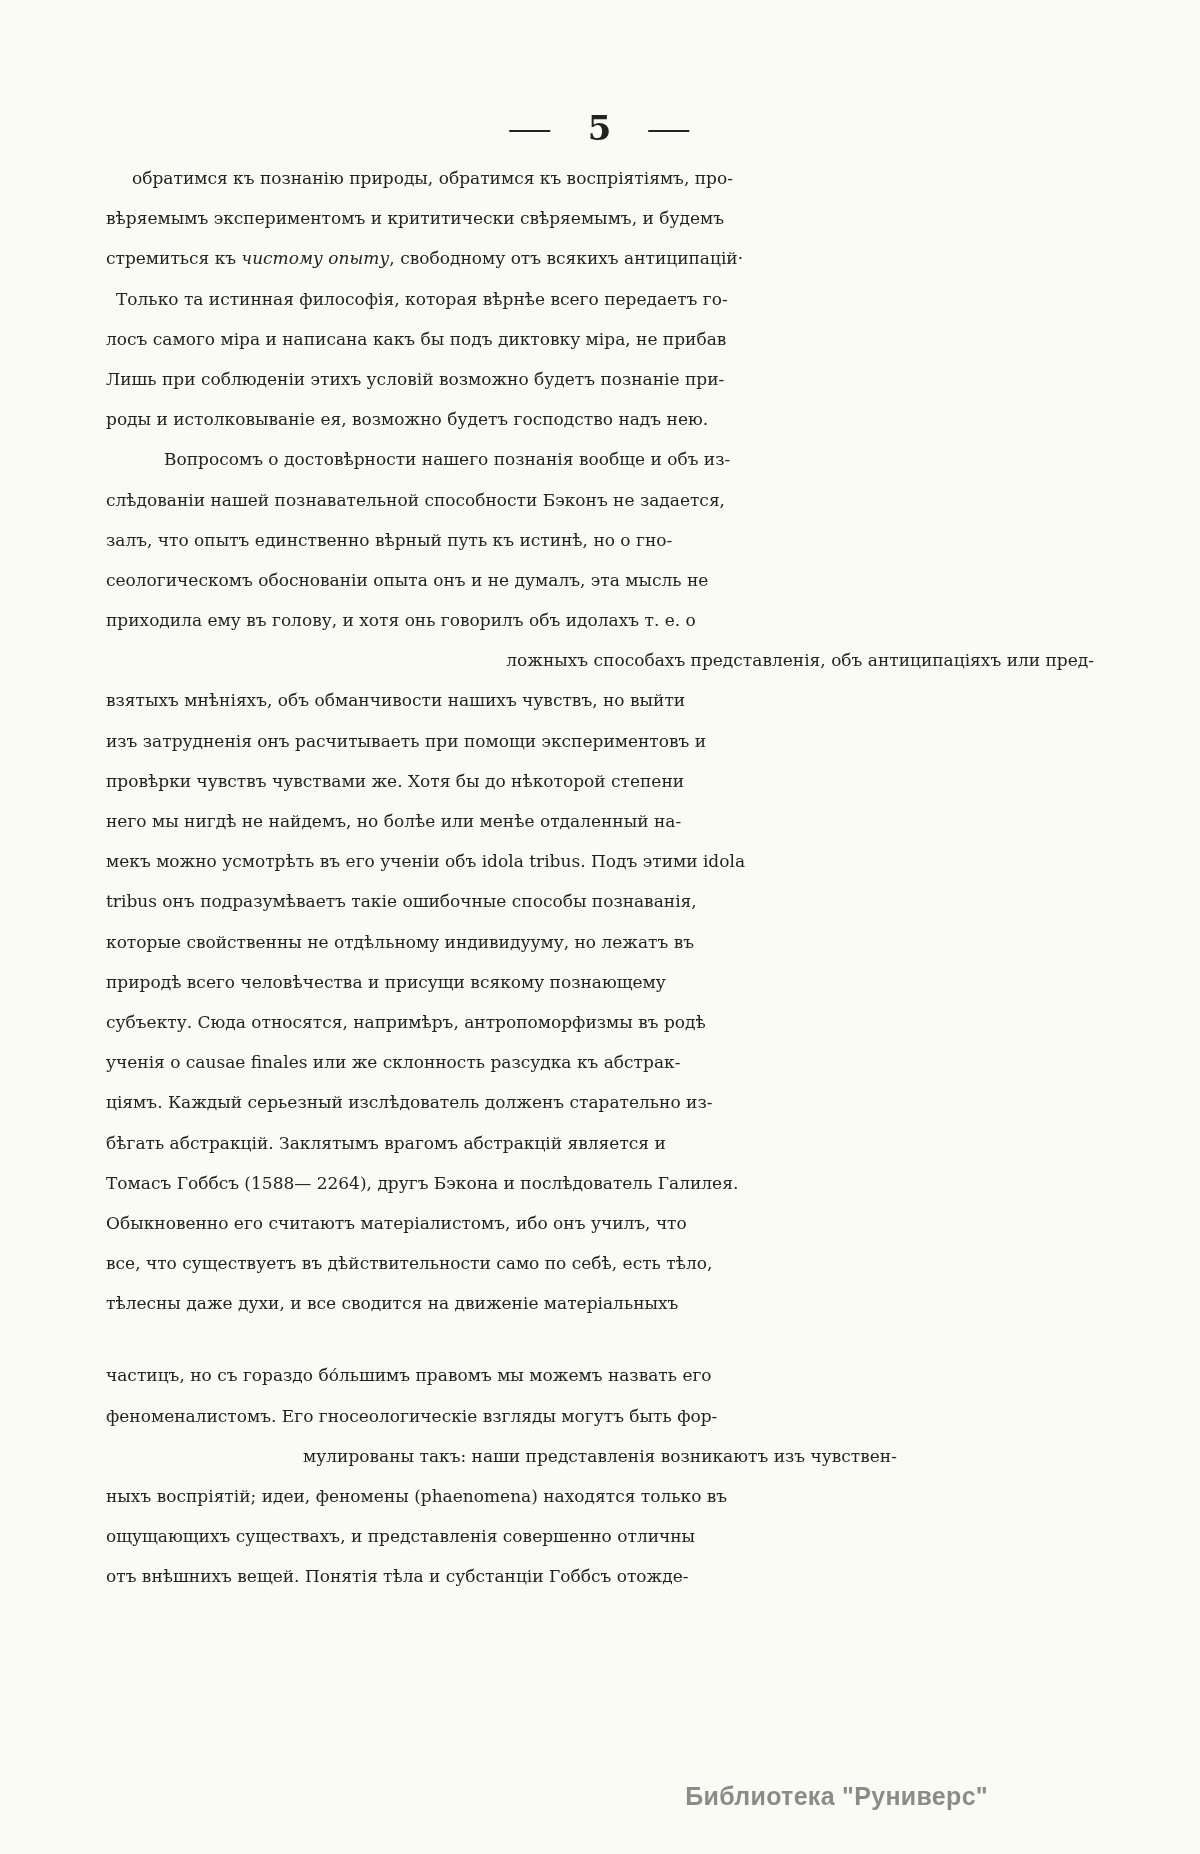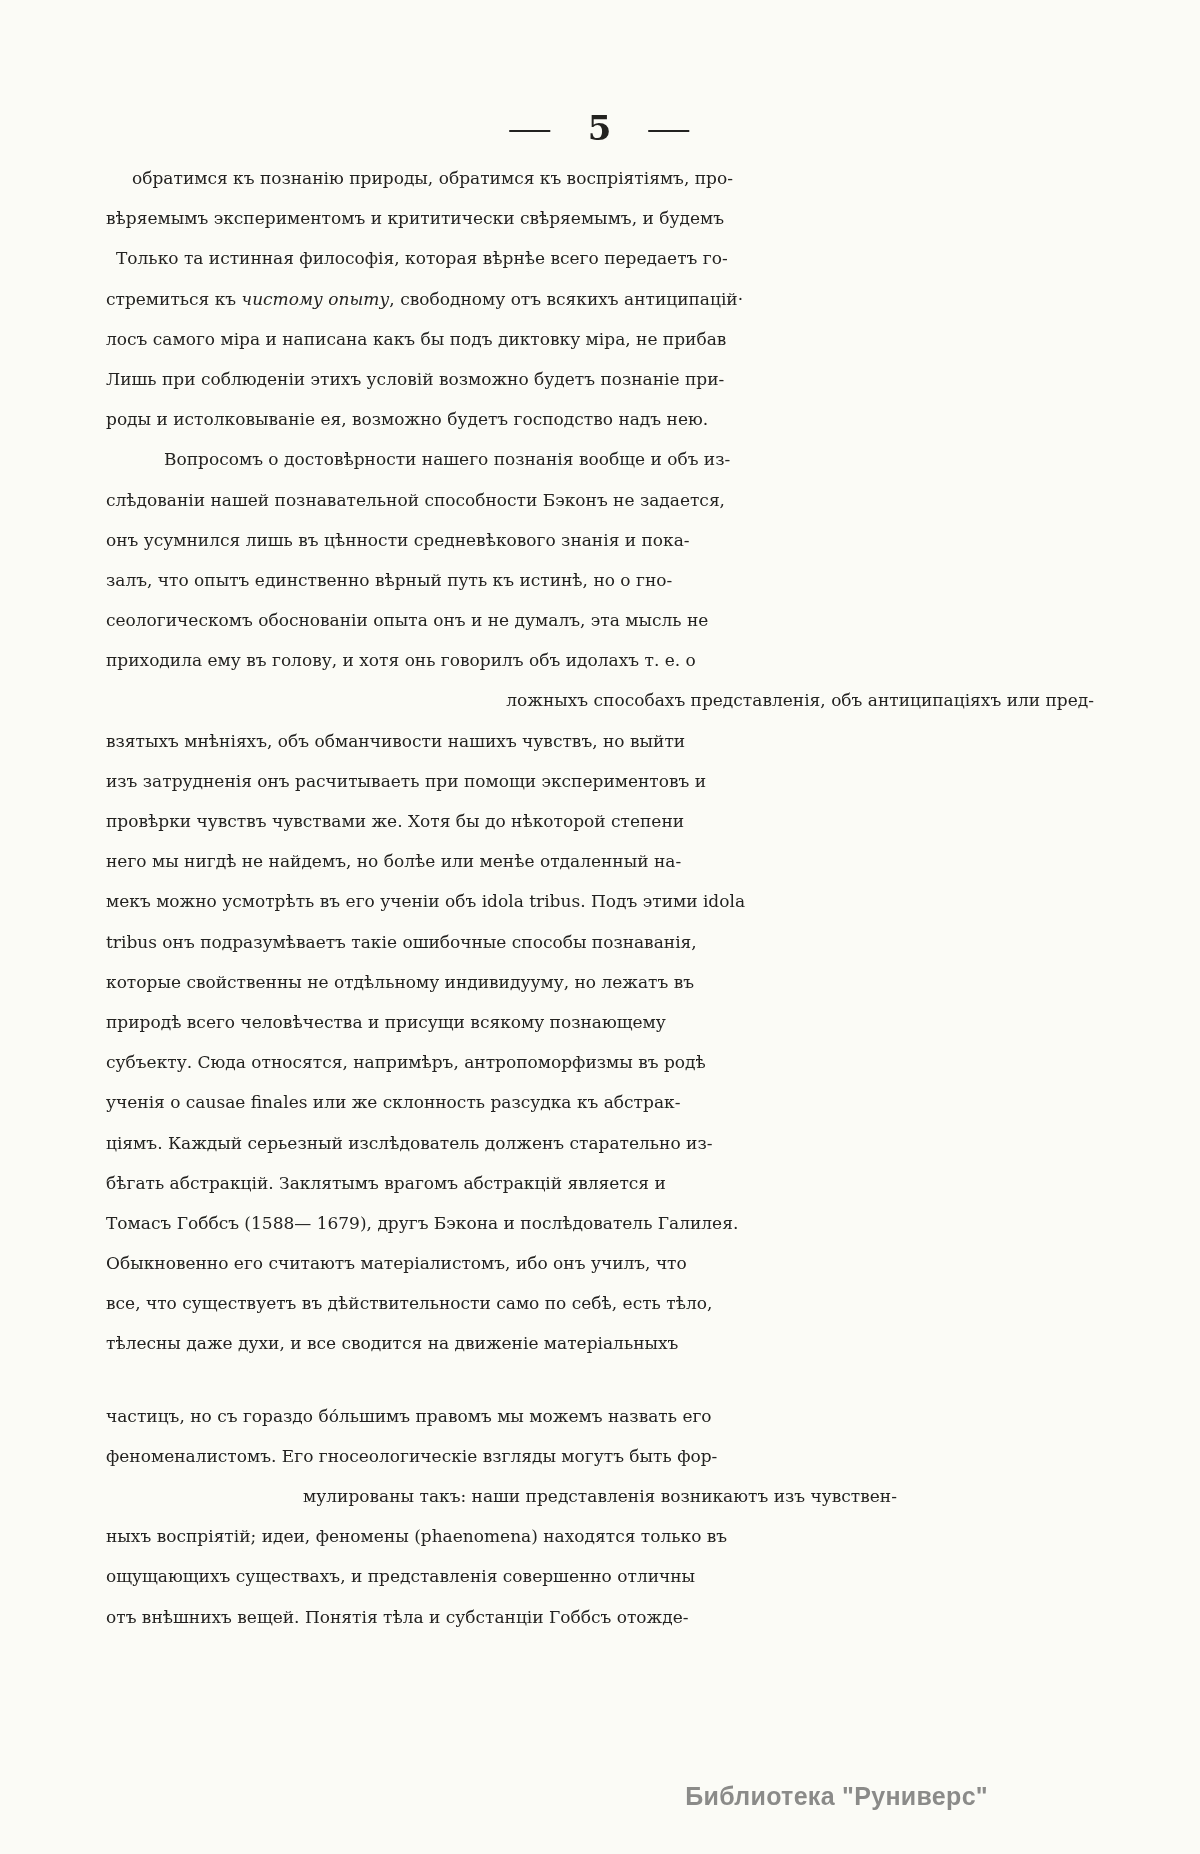--- a/index.html
+++ b/index.html
@@ -63,45 +63,44 @@
 
   <div class="page-header">
     <span class="dash">—</span>
     <span class="num">5</span>
     <span class="dash">—</span>
   </div>
 
   <div class="text-block">
       <div class="text-line" style="text-indent: 26px; word-spacing: 0px;"><span>обратимся къ познанію природы, обратимся къ воспріятіямъ, про-</span></div>
       <div class="text-line" style="word-spacing: 0px;"><span>вѣряемымъ экспериментомъ и крититически свѣряемымъ, и будемъ</span></div>
+      <div class="text-line" style="word-spacing: 0px;"><span>стремиться къ </span><em>чистому опыту</em><span>, свободному отъ всякихъ антиципацій·</span></div>
       <div class="text-line" style="text-indent: 10px; word-spacing: 0px;"><span>Только та истинная философія, которая вѣрнѣе всего передаетъ го-</span></div>
-      <div class="text-line" style="word-spacing: 0px;"><span>стремиться къ </span><em>чистому опыту</em><span>, свободному отъ всякихъ антиципацій·</span></div>
       <div class="text-line" style="word-spacing: 0px;"><span>лосъ самого міра и написана какъ бы подъ диктовку міра, не прибав</span></div>
       <div class="text-line" style="word-spacing: 0px;"><span>Лишь при соблюденіи этихъ условій возможно будетъ познаніе при-</span></div>
       <div class="text-line" style="word-spacing: 0px;"><span>роды и истолковываніе ея, возможно будетъ господство надъ нею.</span></div>
       <div class="text-line" style="text-indent: 58px; word-spacing: 0px;"><span>Вопросомъ о достовѣрности нашего познанія вообще и объ из-</span></div>
       <div class="text-line" style="word-spacing: 0px;"><span>слѣдованіи нашей познавательной способности Бэконъ не задается,</span></div>
-      <div class="text-line" style="word-spacing: 0px;"><span>онъ усумнился лишь въ цѣнности средневѣкового знанія и пока-</span></div>
       <div class="text-line" style="word-spacing: 0px;"><span>залъ, что опытъ единственно вѣрный путь къ истинѣ, но о гно-</span></div>
       <div class="text-line" style="word-spacing: 0px;"><span>сеологическомъ обоснованіи опыта онъ и не думалъ, эта мысль не</span></div>
       <div class="text-line" style="word-spacing: 0px;"><span>приходила ему въ голову, и хотя онь говорилъ объ идолахъ т. е. о</span></div>
       <div class="text-line" style="word-spacing: 0px; text-align: right;"><span>ложныхъ способахъ представленія, объ антиципаціяхъ или пред-</span></div>
       <div class="text-line" style="word-spacing: 0px;"><span>взятыхъ мнѣніяхъ, объ обманчивости нашихъ чувствъ, но выйти</span></div>
       <div class="text-line" style="word-spacing: 0px;"><span>изъ затрудненія онъ расчитываеть при помощи экспериментовъ и</span></div>
       <div class="text-line" style="word-spacing: 0px;"><span>провѣрки чувствъ чувствами же. Хотя бы до нѣкоторой степени</span></div>
       <div class="text-line" style="word-spacing: 0px;"><span>него мы нигдѣ не найдемъ, но болѣе или менѣе отдаленный на-</span></div>
       <div class="text-line" style="word-spacing: 0px;"><span>мекъ можно усмотрѣть въ его ученіи объ idola tribus. Подъ этими idola</span></div>
       <div class="text-line" style="word-spacing: 0px;"><span>tribus онъ подразумѣваетъ такіе ошибочные способы познаванія,</span></div>
       <div class="text-line" style="word-spacing: 0px;"><span>которые свойственны не отдѣльному индивидууму, но лежатъ въ</span></div>
       <div class="text-line" style="word-spacing: 0px;"><span>природѣ всего человѣчества и присущи всякому познающему</span></div>
       <div class="text-line" style="word-spacing: 0px;"><span>субъекту. Сюда относятся, напримѣръ, антропоморфизмы въ родѣ</span></div>
       <div class="text-line" style="word-spacing: 0px;"><span>ученія о causae finales или же склонность разсудка къ абстрак-</span></div>
       <div class="text-line" style="word-spacing: 0px;"><span>ціямъ. Каждый серьезный изслѣдователь долженъ старательно из-</span></div>
       <div class="text-line" style="word-spacing: 0px;"><span>бѣгать абстракцій. Заклятымъ врагомъ абстракцій является и</span></div>
-      <div class="text-line" style="word-spacing: 0px;"><span>Томасъ Гоббсъ (1588— 1679), другъ Бэкона и послѣдователь Галилея.</span></div>
+      <div class="text-line" style="word-spacing: 0px;"><span>Томасъ Гоббсъ (1588— 2264), другъ Бэкона и послѣдователь Галилея.</span></div>
       <div class="text-line" style="word-spacing: 0px;"><span>Обыкновенно его считаютъ матеріалистомъ, ибо онъ училъ, что</span></div>
       <div class="text-line" style="word-spacing: 0px;"><span>все, что существуетъ въ дѣйствительности само по себѣ, есть тѣло,</span></div>
       <div class="text-line" style="word-spacing: 0px;"><span>тѣлесны даже духи, и все сводится на движеніе матеріальныхъ</span></div>
       <div class="text-line" style="word-spacing: 0px; margin-top: 32px;"><span>частицъ, но съ гораздо бо́льшимъ правомъ мы можемъ назвать его</span></div>
       <div class="text-line" style="word-spacing: 0px;"><span>феноменалистомъ. Его гносеологическіе взгляды могутъ быть фор-</span></div>
       <div class="text-line" style="word-spacing: 0px; text-align: center;"><span>мулированы такъ: наши представленія возникаютъ изъ чувствен-</span></div>
       <div class="text-line" style="word-spacing: 0px;"><span>ныхъ воспріятій; идеи, феномены (phaenomena) находятся только въ</span></div>
       <div class="text-line" style="word-spacing: 0px;"><span>ощущающихъ существахъ, и представленія совершенно отличны</span></div>
       <div class="text-line" style="word-spacing: 0px;"><span>отъ внѣшнихъ вещей. Понятія тѣла и субстанціи Гоббсъ отожде-</span></div>
     </div>

